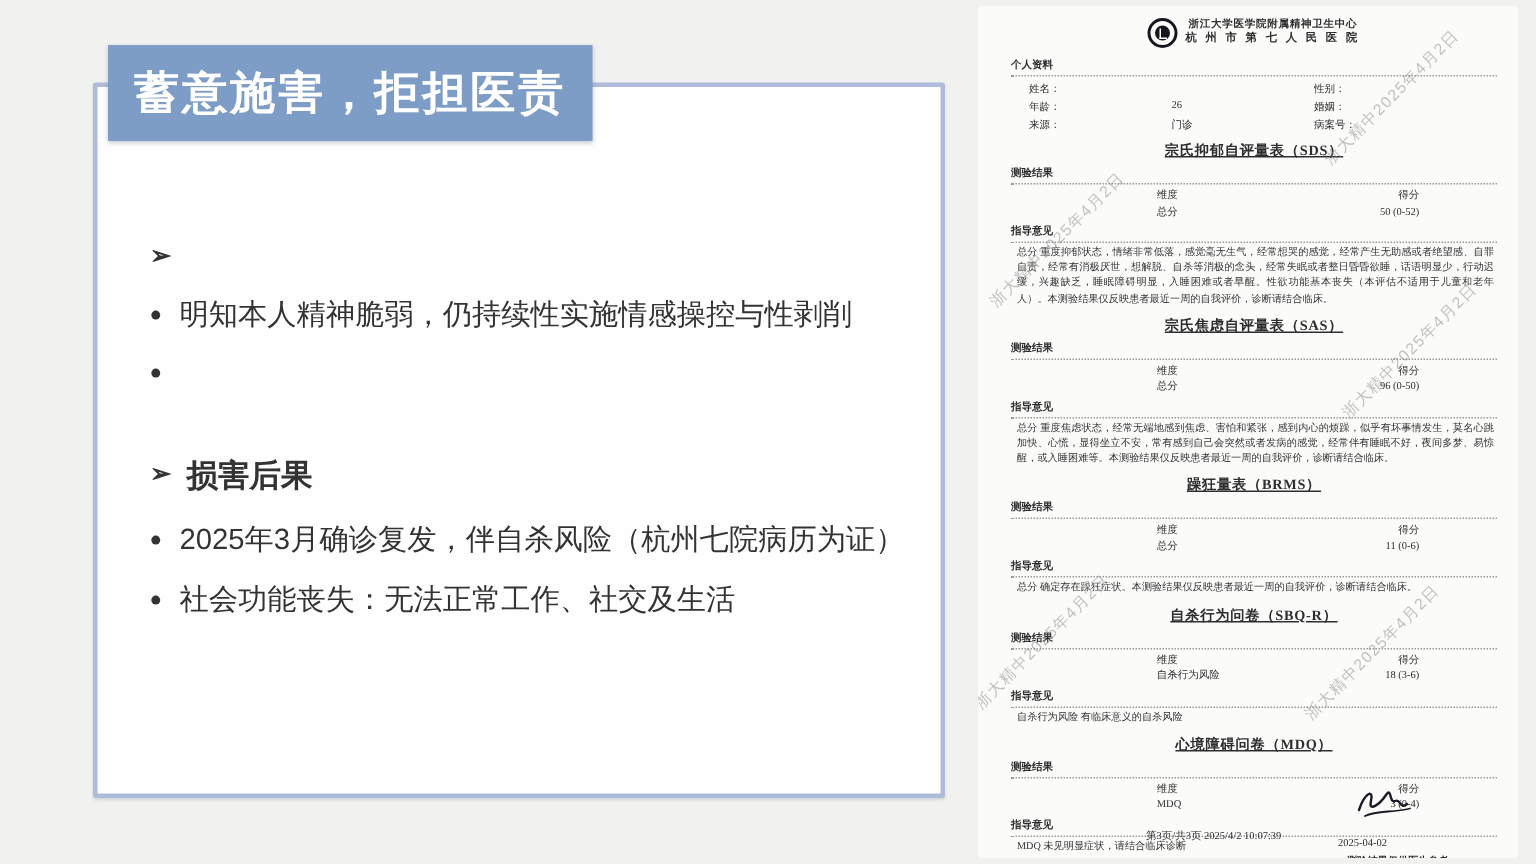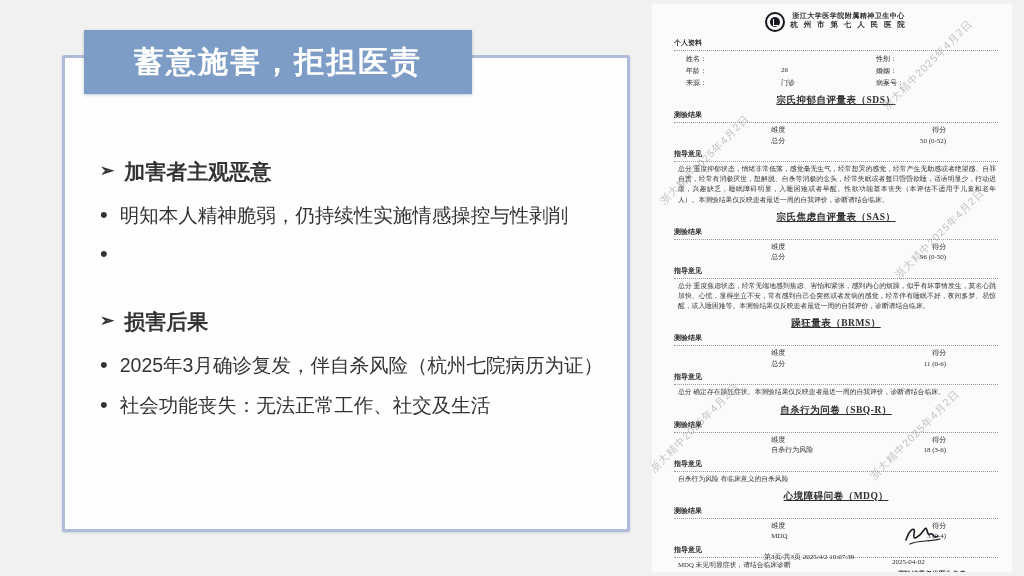--- a/index.html
+++ b/index.html
@@ -11,21 +11,21 @@
     color:#3a3a3a;
   }
 
   
   .content-box {
     position:absolute; left:62px; top:55px; width:568px; height:477px;
     background:#fefefe; border:3px solid #aebbda; border-radius:2px;
     box-shadow:0 1px 2px rgba(120,130,160,.25);
   }
   .banner {
-    position:absolute; left:84px; top:30px; width:388px; height:64px;
+    position:absolute; left:72px; top:30px; width:323px; height:64px;
     background:#7d9cc6; display:flex; align-items:center; justify-content:center;
     box-shadow:0 1px 3px rgba(90,105,140,.35);
     text-align:right;
   }
   .banner span {
     color:#ffffff; font-size:30px; font-weight:bold; letter-spacing:2px;
   }
   .bullets {
     position:absolute; left:100px; top:158px; width:515px;
   }
@@ -78,21 +78,20 @@
 
 <div class="content-box"></div>
 
 <div class="banner">
   <span>蓄意施害，拒担医责</span>
 </div>
 
 <div class="bullets">
   <div class="h-row">
     <span class="marker">➢</span>
-    <span>加害者主观恶意</span>
   </div>
   <div class="b-row">
     <span class="marker">•</span>
     <span>明知本人精神脆弱，仍持续性实施情感操控与性剥削</span>
   </div>
   <div class="b-row">
     <span class="marker">•</span>
   </div>
   <div class="sec-gap"></div>
   <div class="h-row">

